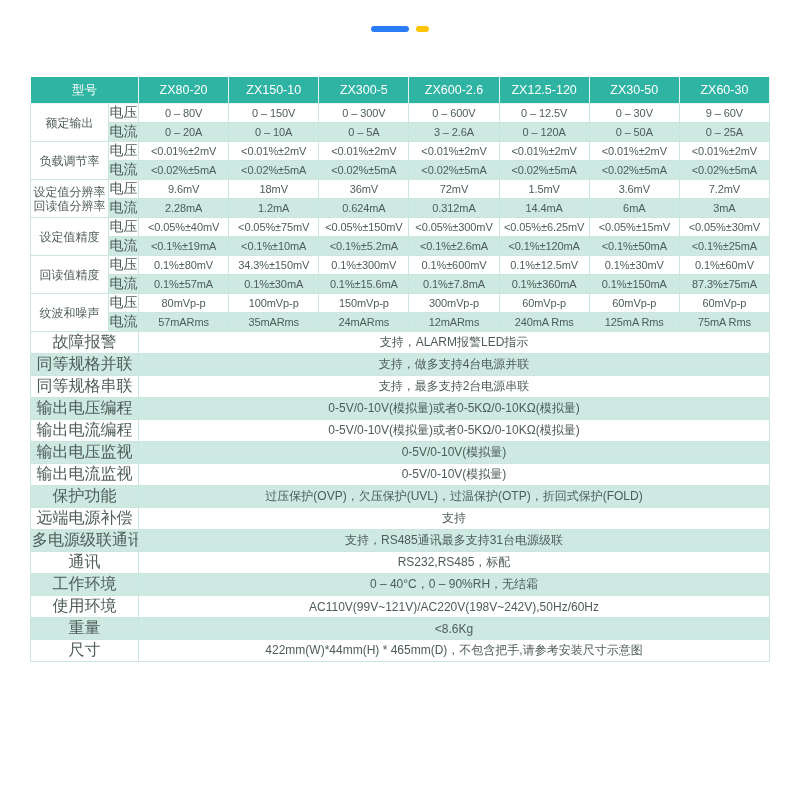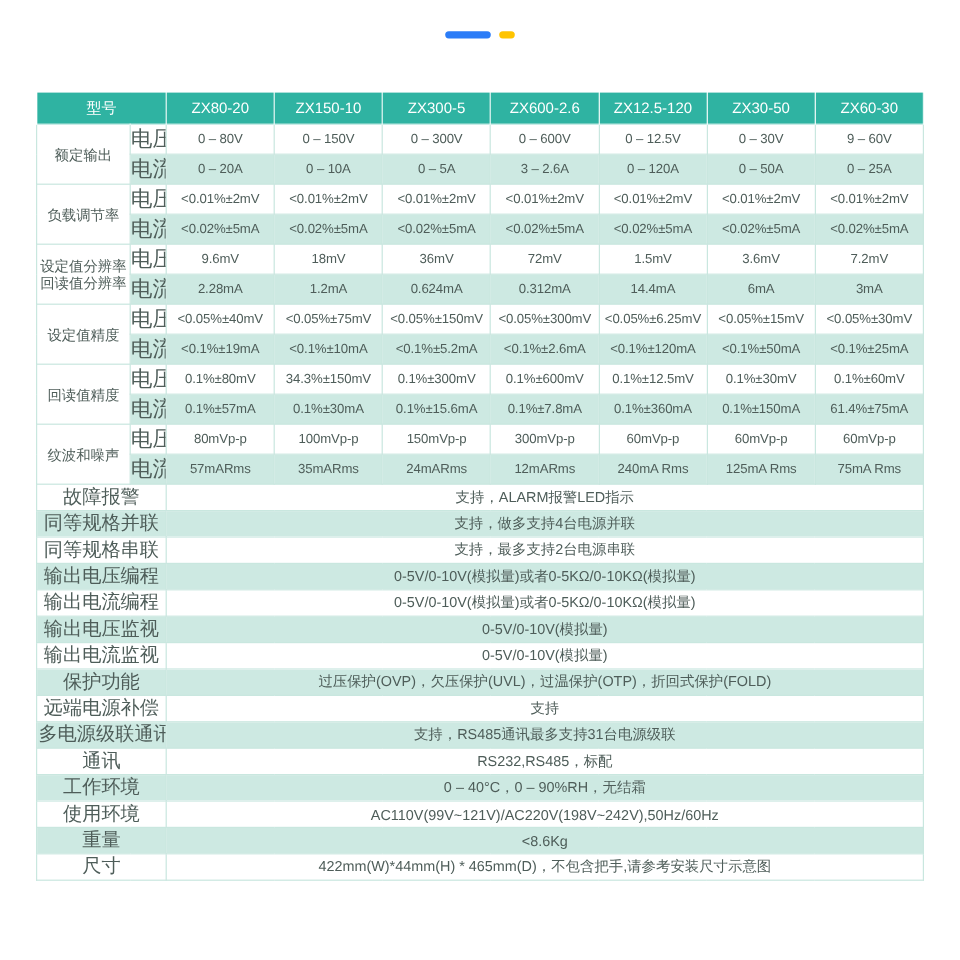--- a/index.html
+++ b/index.html
@@ -35,21 +35,21 @@
   }
   td{
     border:1px solid var(--border);
     height:19px;padding:0 1px;text-align:center;
     white-space:nowrap;overflow:hidden;
   }
   tr.r-white td{background:#ffffff;}
   tr.r-green td{background:var(--stripe);}
   td.lbl{font-size:16px;}
   td.glbl{background:#ffffff !important;white-space:pre-line;line-height:14px;font-size:12px;}
-  td.sub{font-size:18px;padding:0;}
+  td.sub{font-size:14px;padding:0;}
   td.val{font-size:11px;letter-spacing:-0.1px;}
   td.rowval{font-size:12px;}
 </style>
 </head>
 <body>
 
 <div class="page">
   <div class="divider">
     <span class="bar bar-blue"></span>
     <span class="bar bar-yellow"></span>
@@ -177,21 +177,21 @@
           <td class="val">0.1%±60mV</td>
         </tr>
         <tr class="r-green">
           <td class="sub">电流</td>
           <td class="val">0.1%±57mA</td>
           <td class="val">0.1%±30mA</td>
           <td class="val">0.1%±15.6mA</td>
           <td class="val">0.1%±7.8mA</td>
           <td class="val">0.1%±360mA</td>
           <td class="val">0.1%±150mA</td>
-          <td class="val">61.4%±75mA</td>
+          <td class="val">87.3%±75mA</td>
         </tr>
         <tr class="r-white">
           <td class="lbl glbl" rowspan="2">纹波和噪声</td>
           <td class="sub">电压</td>
           <td class="val">80mVp-p</td>
           <td class="val">100mVp-p</td>
           <td class="val">150mVp-p</td>
           <td class="val">300mVp-p</td>
           <td class="val">60mVp-p</td>
           <td class="val">60mVp-p</td>

